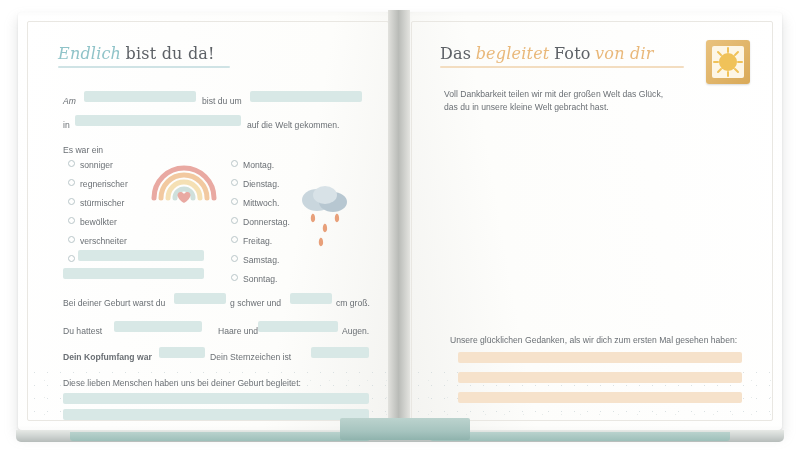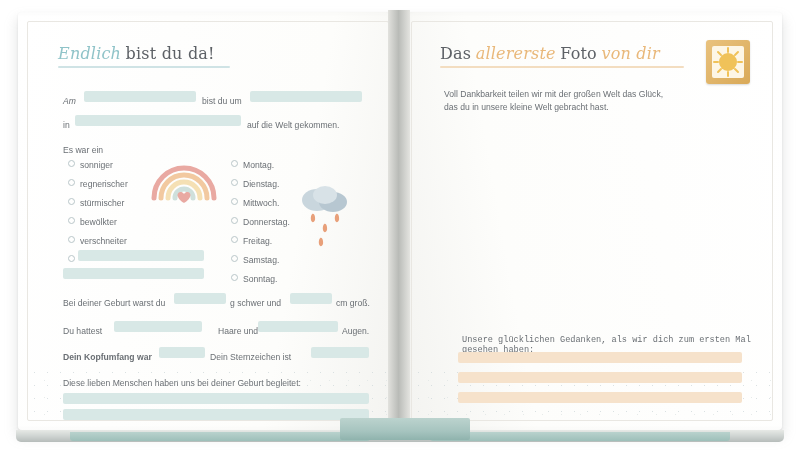--- a/index.html
+++ b/index.html
@@ -286,21 +286,21 @@
       <div class="blank" style="left:45px;top:381px;width:306px;"></div>
       <div class="blank" style="left:45px;top:397px;width:306px;"></div>
     </div>
 
     <div class="page right">
       <div class="page-frame"></div>
       <div class="speckles"></div>
 
       <div style="position:absolute;left:38px;top:32px;">
         <span class="headline hl-dark">Das</span>
-        <span class="headline hl-sand">allererste</span>
+        <span class="headline hl-sand">begleitet</span>
         <span class="headline hl-dark">Foto</span>
         <span class="headline hl-sand">von dir</span>
       </div>
       <div class="hl-underline" style="left:38px;top:54px;width:244px;background:#f3ddc0;"></div>
 
       <div class="body-txt" style="position:absolute;left:42px;top:76px;width:250px;">
         <div>Voll Dankbarkeit teilen wir mit der großen Welt das Glück,</div>
         <div>das du in unsere kleine Welt gebracht hast.</div>
       </div>
 
@@ -316,21 +316,21 @@
             <line x1="6" y1="6" x2="9" y2="9"></line>
             <line x1="23" y1="23" x2="26" y2="26"></line>
             <line x1="26" y1="6" x2="23" y2="9"></line>
             <line x1="9" y1="23" x2="6" y2="26"></line>
           </g>
         </svg>
       </div>
 
       <div style="position:absolute;left:42px;top:110px;width:296px;height:190px;"></div>
 
-      <div class="lbl" style="position:absolute;left:60px;top:323px;font-family:Liberation Mono, monospace;">Unsere glücklichen Gedanken, als wir dich zum ersten Mal gesehen haben:</div>
+      <div class="lbl" style="position:absolute;left:48px;top:323px;">Unsere glücklichen Gedanken, als wir dich zum ersten Mal gesehen haben:</div>
       <div class="blank sand" style="left:56px;top:340px;width:284px;"></div>
       <div class="blank sand" style="left:56px;top:360px;width:284px;"></div>
       <div class="blank sand" style="left:56px;top:380px;width:284px;"></div>
     </div>
 
     <div class="spine"></div>
     <div class="cover-edge"></div>
     <div class="cover-teal-l"></div>
     <div class="cover-teal-r"></div>
     <div class="spine-band"></div>

